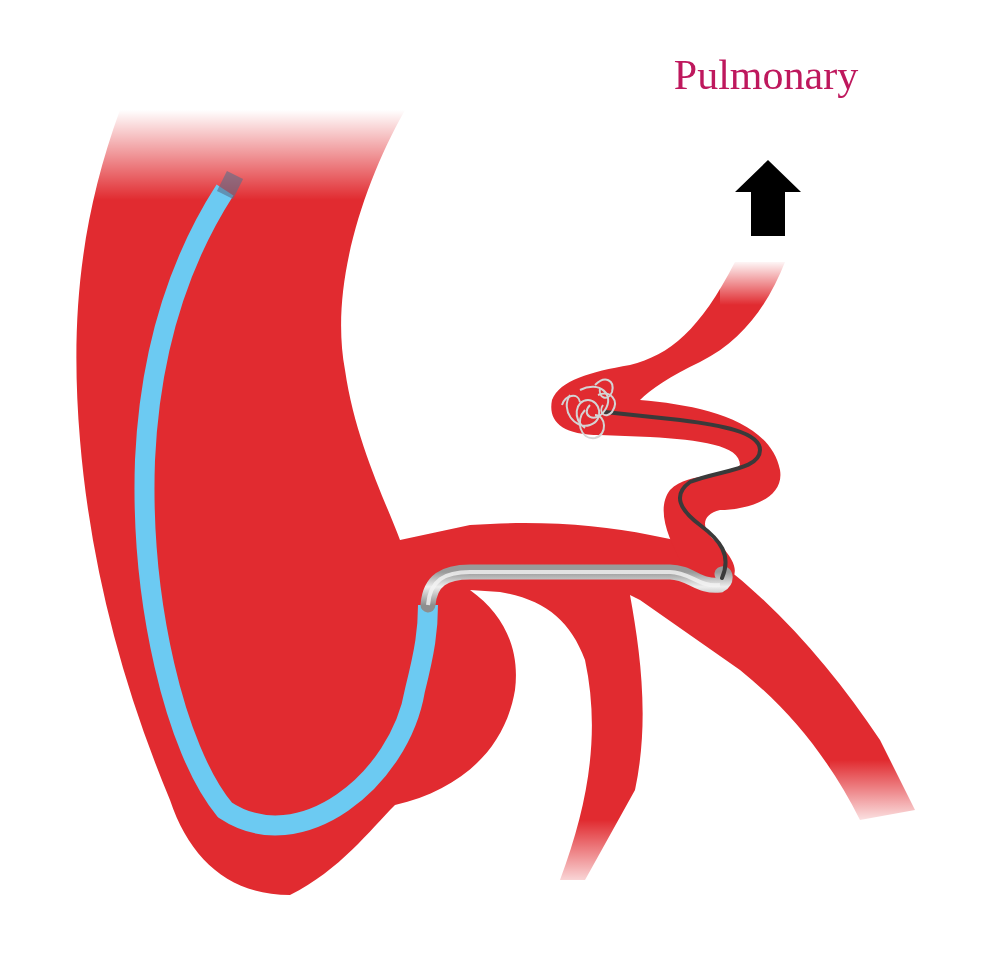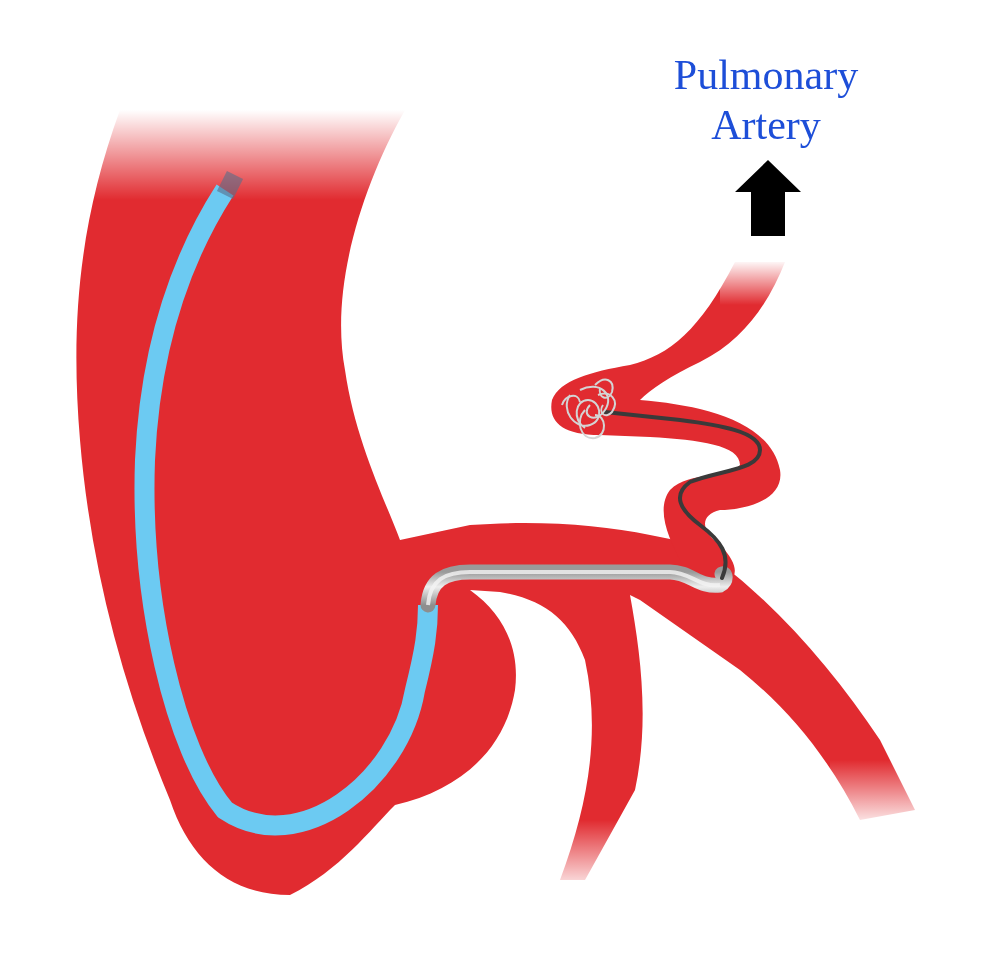--- a/index.html
+++ b/index.html
@@ -3,21 +3,21 @@
   <meta charset="utf-8">
   <style>
     html, body { margin: 0; padding: 0; background: #ffffff; }
     body { width: 986px; height: 977px; position: relative; overflow: hidden; }
     #stage { position: absolute; left: 0; top: 0; width: 986px; height: 977px; }
     .label {
       position: absolute;
       font-family: "Liberation Serif", "DejaVu Serif", serif;
       font-size: 42px;
       line-height: 50px;
-      color: #1d4ed8;
+      color: #be185d;
       text-align: center;
       width: 260px;
     }
   </style>
 </head>
 <body>
 
 <div id="stage">
   <svg width="986" height="977" viewBox="0 0 986 977" xmlns="http://www.w3.org/2000/svg">
     <defs>
@@ -105,20 +105,19 @@
       <path d="M595,385 C605,375 615,380 612,392 C608,402 598,398 600,388"></path>
       <path d="M585,410 C575,420 580,440 595,438 C608,435 606,415 595,415"></path>
       <path d="M598,395 C610,390 620,400 612,412 C605,420 598,412 603,405"></path>
       <path d="M562,405 C565,395 578,392 580,402"></path>
     </g>
   </svg>
 
   
   <div class="label" style="left:636px; top:50px;">
     <div>Pulmonary</div>
-    <div>Artery</div>
   </div>
 
   
   <svg width="66" height="76" viewBox="0 0 66 76" style="position:absolute; left:735px; top:160px;">
     <polygon points="33,0 66,32 50,32 50,76 16,76 16,32 0,32" fill="#000000"></polygon>
   </svg>
 </div>
 
 </body></html>

